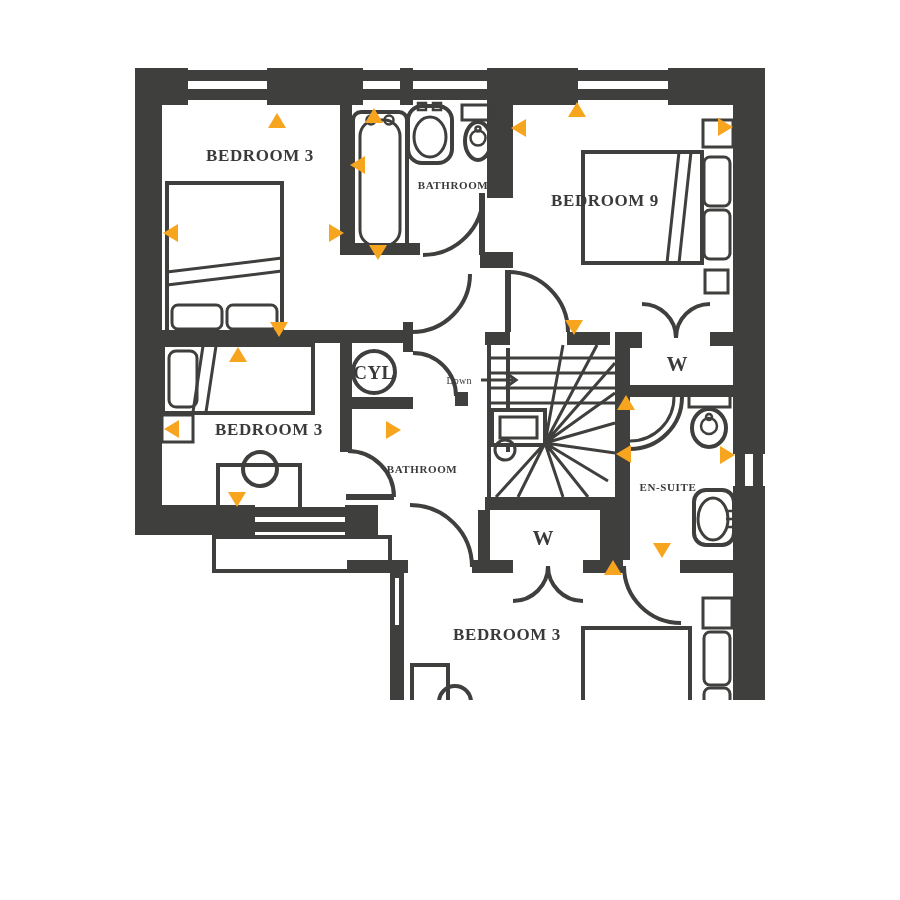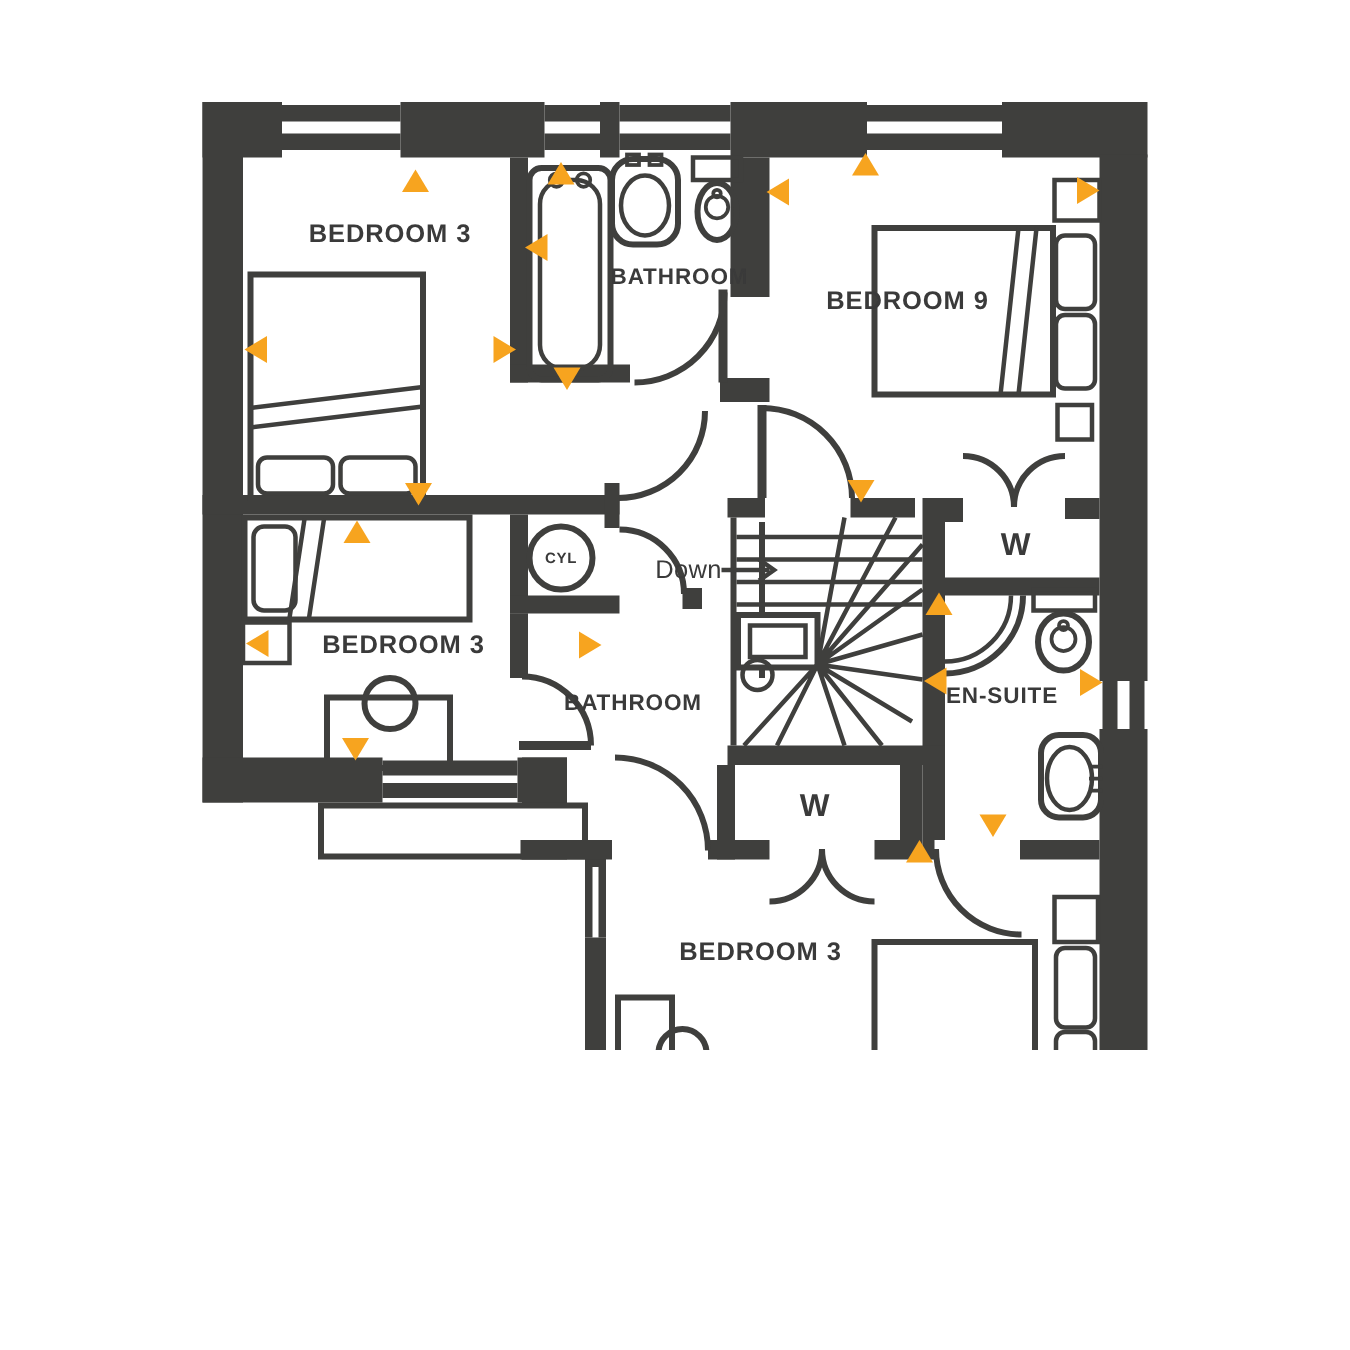--- a/index.html
+++ b/index.html
@@ -1,30 +1,30 @@
 <!DOCTYPE html>
 <html style="--wall: #3F3F3D; --accent: #F7A41F; --text: #3A3A3A; --bg: #FFFFFF;"><head>
 <meta charset="utf-8">
 <style>
   html,body{margin:0;padding:0;background:#fff;}
   .plan{position:relative;width:900px;height:700px;background:var(--bg,#fff);overflow:hidden;
-        font-family:Liberation Sans, sans-serif;}
+        font-family:Liberation Serif, serif;}
   svg{position:absolute;left:0;top:0;}
   .w{fill:var(--wall);}
   .ln{stroke:var(--wall);fill:none;stroke-width:4;}
   .ln3{stroke:var(--wall);fill:none;stroke-width:3;}
   .ln2{stroke:var(--wall);fill:none;stroke-width:2.5;}
   .lnw{stroke:var(--wall);fill:#fff;stroke-width:4;}
   .mk{fill:var(--accent);}
   .lbl{position:absolute;transform:translate(-50%,-50%);color:var(--text);
        font-weight:600;font-size:17px;letter-spacing:.6px;white-space:nowrap;}
-  .lbl-sm{font-size:15px;}
-  .lbl-cyl{font-size:10px;letter-spacing:.4px;}
+  .lbl-sm{font-size:11px;}
+  .lbl-cyl{font-size:19px;letter-spacing:.4px;}
   .lbl-w{font-size:21px;font-weight:700;letter-spacing:0;}
-  .lbl-down{font-size:17px;font-weight:400;letter-spacing:.2px;}
+  .lbl-down{font-size:10px;font-weight:400;letter-spacing:.2px;}
 </style>
 </head>
 <body>
 
 <div class="plan">
   <svg width="900" height="900" viewBox="0 0 900 900">
 
     <g>
       <rect class="w" x="135" y="68" width="53" height="37"></rect>
       <rect class="w" x="267" y="68" width="96" height="37"></rect>
@@ -251,19 +251,19 @@
       <polygon class="mk" points="720,778 720,796 735,787"></polygon>
       <polygon class="mk" points="605,798 623,798 614,813"></polygon>
     </g>
   </svg>
 
   <div class="lbl" style="left:260px;top:156px">BEDROOM 3</div>
   <div class="lbl lbl-sm" style="left:453px;top:185px">BATHROOM</div>
   <div class="lbl" style="left:605px;top:201px">BEDROOM 9</div>
   <div class="lbl" style="left:269px;top:430px">BEDROOM 3</div>
   <div class="lbl lbl-sm" style="left:422px;top:469px">BATHROOM</div>
-  <div class="lbl lbl-sm" style="left:668px;top:464px">EN-SUITE</div>
+  <div class="lbl lbl-sm" style="left:668px;top:487px">EN-SUITE</div>
   <div class="lbl" style="left:507px;top:635px">BEDROOM 3</div>
   <div class="lbl lbl-cyl" style="left:374px;top:373px">CYL</div>
   <div class="lbl lbl-w" style="left:677px;top:364px">W</div>
   <div class="lbl lbl-w" style="left:543px;top:538px">W</div>
   <div class="lbl lbl-down" style="left:459px;top:380px">Down</div>
 </div>
 
 </body></html>

